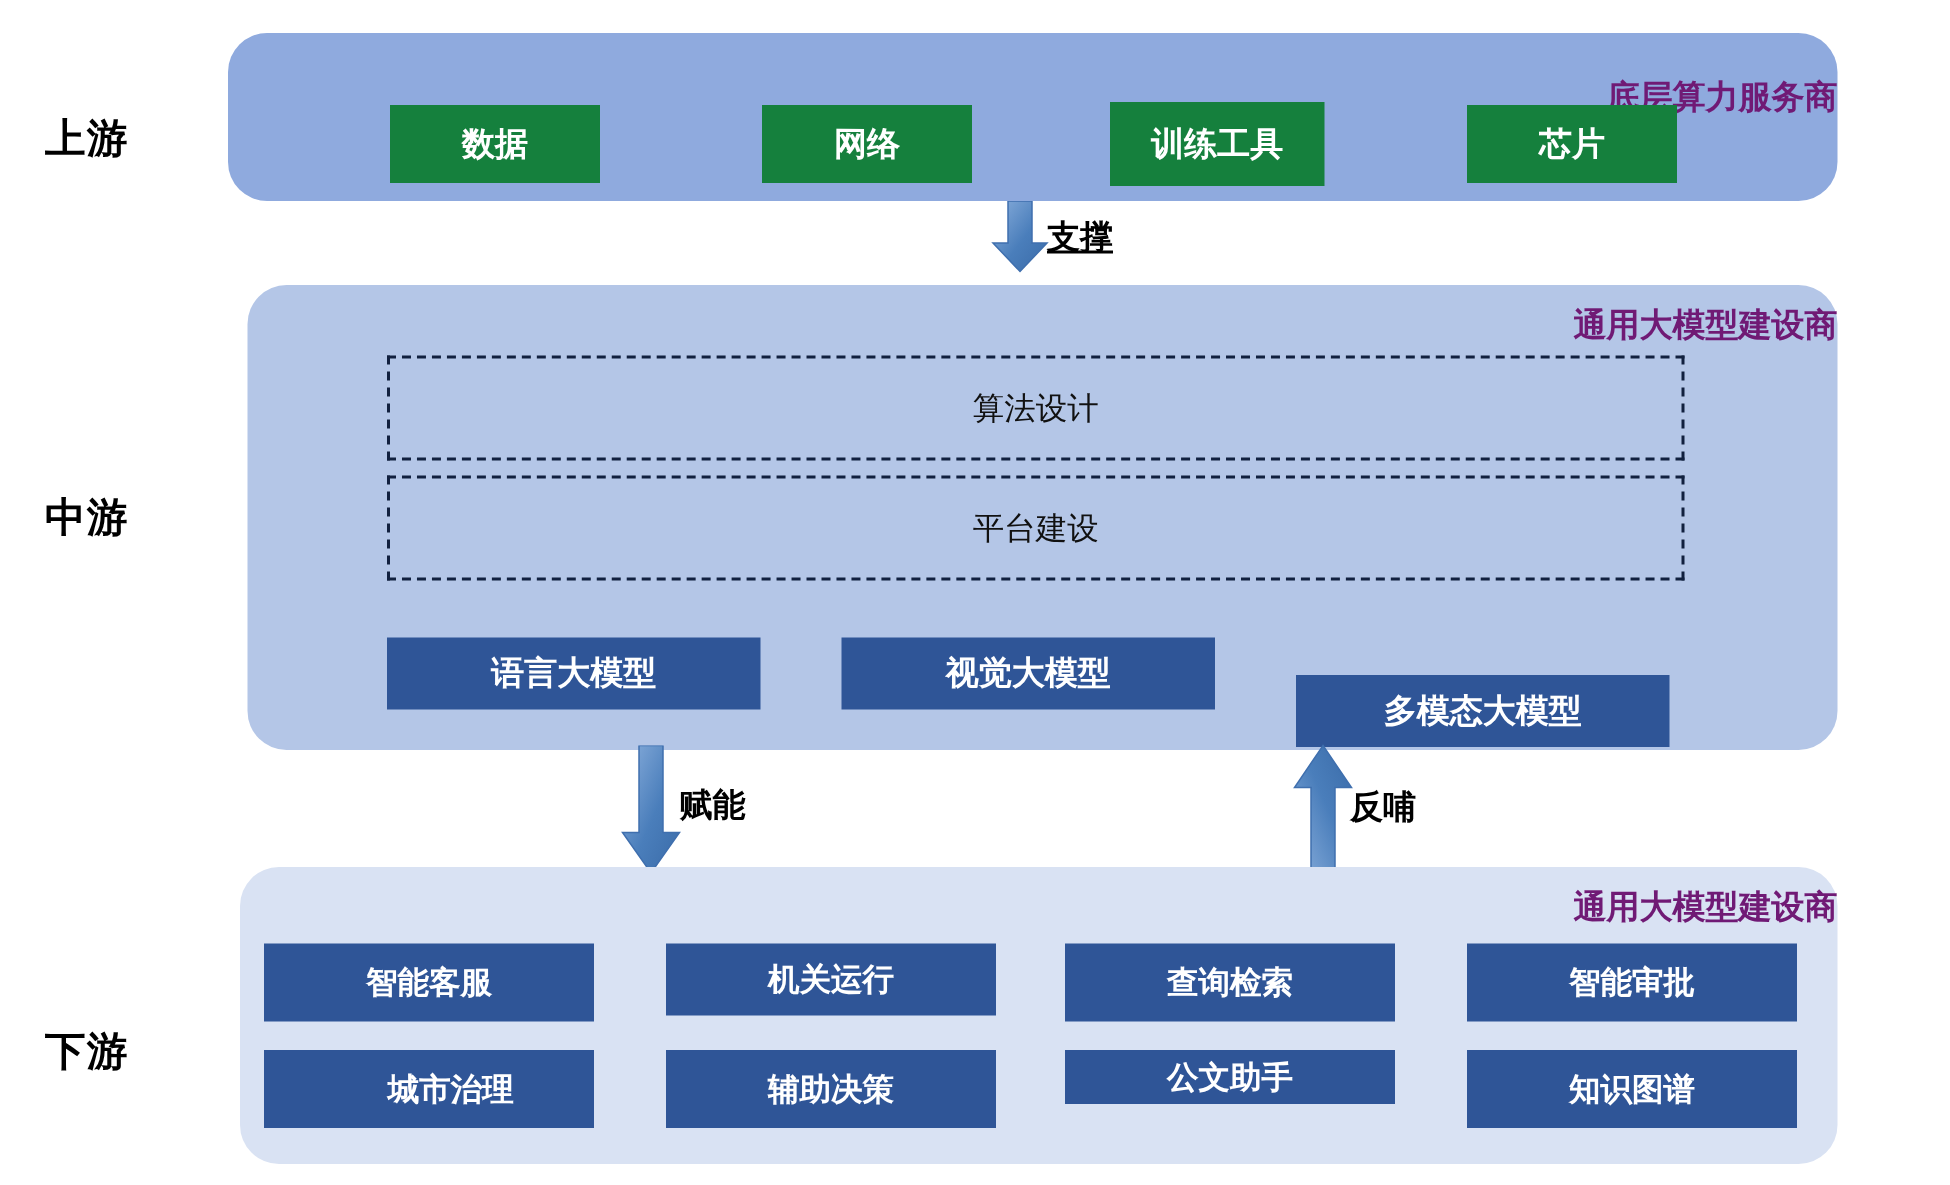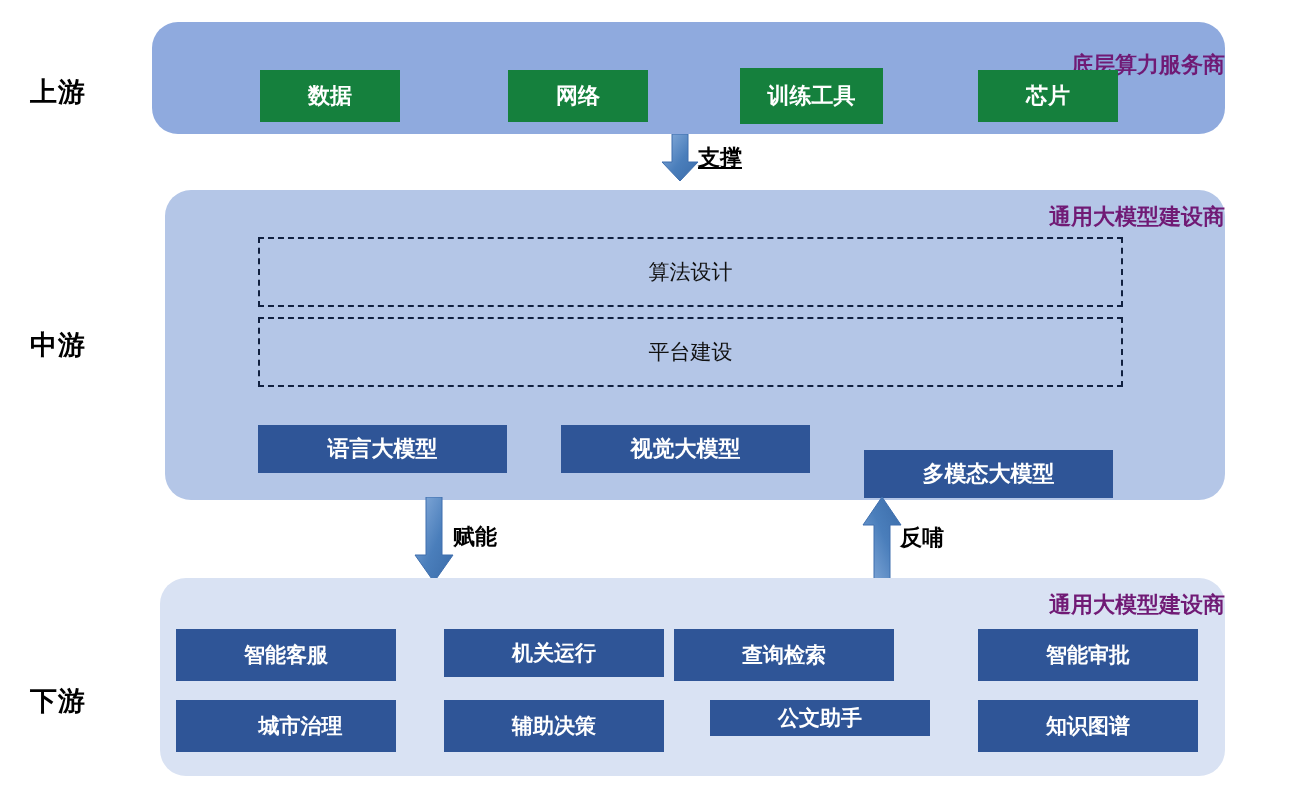--- a/index.html
+++ b/index.html
@@ -186,21 +186,21 @@
   <div class="layer" style="left:160px; top:578px; width:1065px; height:198px; background:#d9e2f3;">
     <div class="layer-title" style="top:12px;">通用大模型建设商</div>
   </div>
 
   <div class="chip chip-down" style="left:176px; top:629px; width:220px; height:52px;">
     <span>智能客服</span>
   </div>
   <div class="chip chip-down" style="left:444px; top:629px; width:220px; height:48px;">
     <span>机关运行</span>
   </div>
-  <div class="chip chip-down" style="left:674px; top:629px; width:220px; height:52px;justify-content:center;">
+  <div class="chip chip-down" style="left:710px; top:629px; width:220px; height:52px;justify-content:center;">
     <span>查询检索</span>
   </div>
   <div class="chip chip-down" style="left:978px; top:629px; width:220px; height:52px;">
     <span>智能审批</span>
   </div>
 
   <div class="chip chip-down" style="left:176px; top:700px; width:220px; height:52px;padding-left:29px;">
     <span>城市治理</span>
   </div>
   <div class="chip chip-down" style="left:444px; top:700px; width:220px; height:52px;">

